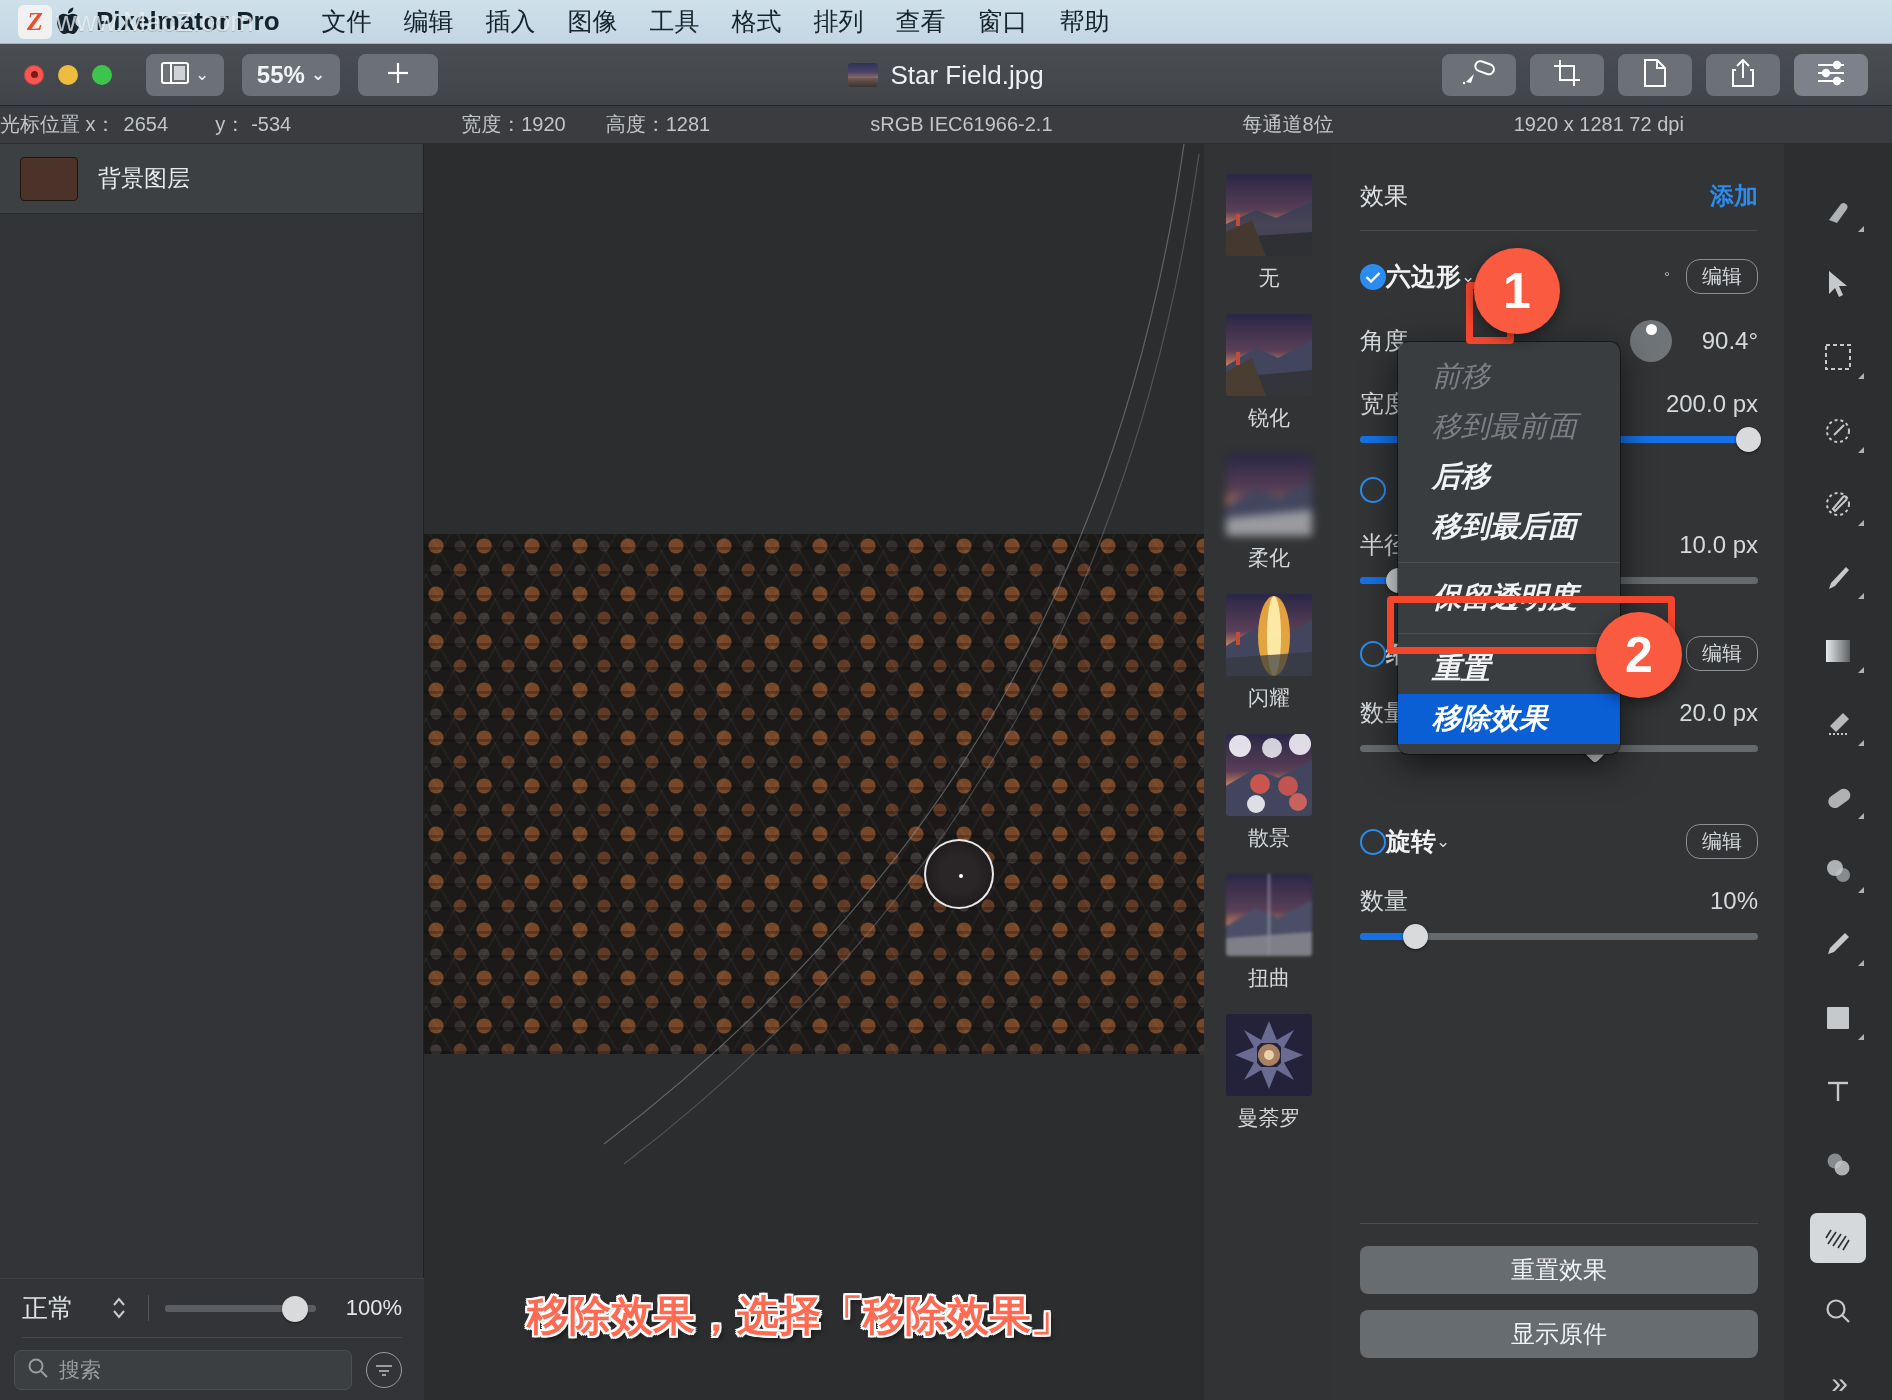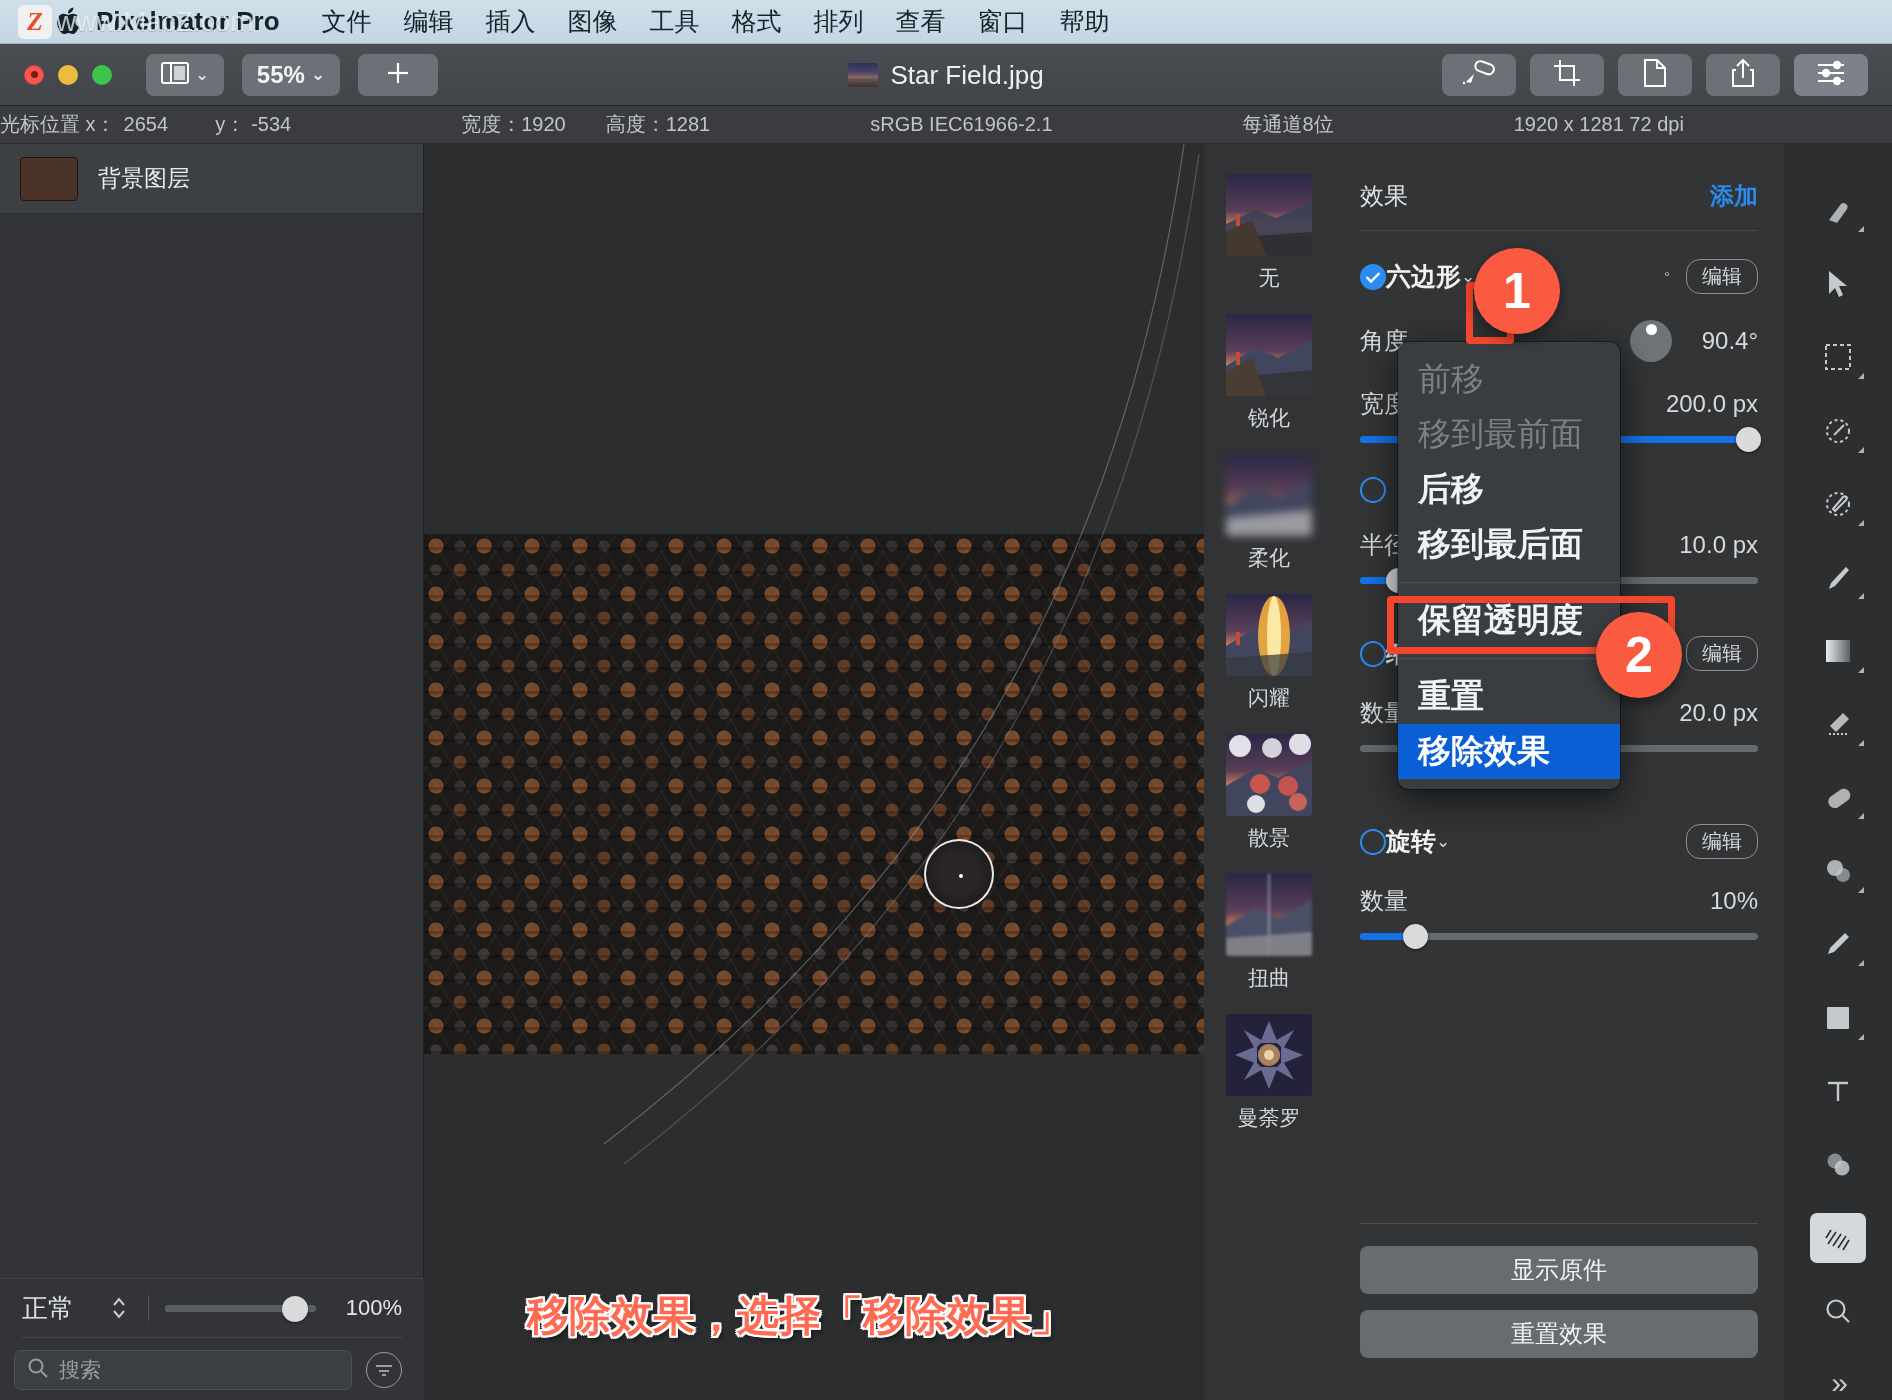--- a/index.html
+++ b/index.html
@@ -249,21 +249,21 @@
   .tool .corner { position:absolute; right:2px; bottom:3px; width:0;height:0;border-left:6px solid transparent;border-bottom:6px solid currentColor; opacity:.85;}
   .rail-more { font-size: 30px; color:#c6c9cb; margin-top: 6px; letter-spacing:-3px;}
 
   
   .dropdown {
     position: absolute; left: 1398px; top: 342px; width: 222px;
     background: #3a3d40; border-radius: 10px;
     box-shadow: 0 10px 34px rgba(0,0,0,.62), 0 0 0 1px rgba(0,0,0,.4);
     padding: 10px 0 0 0; z-index: 50;
   }
-  .dd-item { font-size: 33px; color: #f0f2f4; padding: 5px 14px 5px 20px; font-weight:600; white-space:nowrap;}
+  .dd-item { font-size: 29px; color: #f0f2f4; padding: 5px 14px 5px 34px; font-weight:600; white-space:nowrap;font-style:italic;}
   .dd-item.disabled { color: #7c8084; font-weight: 500; }
   .dd-item.highlight { background: #0a5fd4; color:#fff; }
   .dd-sep { height:1px; background:#4c4f52; margin: 10px 0; }
 
   
   .badge {
     position:absolute; width: 86px; height: 86px; border-radius:50%;
     background:#fa5a40; color:#fff; font-size:50px; font-weight:bold;
     display:flex;align-items:center;justify-content:center;
     box-shadow: 0 5px 14px rgba(0,0,0,.45); z-index: 60;
@@ -660,22 +660,22 @@
         </div>
         <div class="track">
           <div class="fill" style="width:13%"></div>
           <div class="knob" style="left:calc(13% - 9px)"></div>
         </div>
       </div>
     </div>
 
     <div class="panel-footer">
       <div class="pf-hr"></div>
+      <div class="pf-btn">重置效果</div>
       <div class="pf-btn">显示原件</div>
-      <div class="pf-btn">重置效果</div>
     </div>
   </div>
 
   <div class="rail">
     <div class="tool">
       <svg width="30" height="30" viewBox="0 0 30 30" fill="none" stroke="currentColor" stroke-width="2">
         <path d="M6 24 L18 8 a4 4 0 0 1 6 5 L14 27 Z" fill="currentColor" stroke="none" opacity=".85"></path>
       </svg>
         <span class="corner"></span>
     </div>

